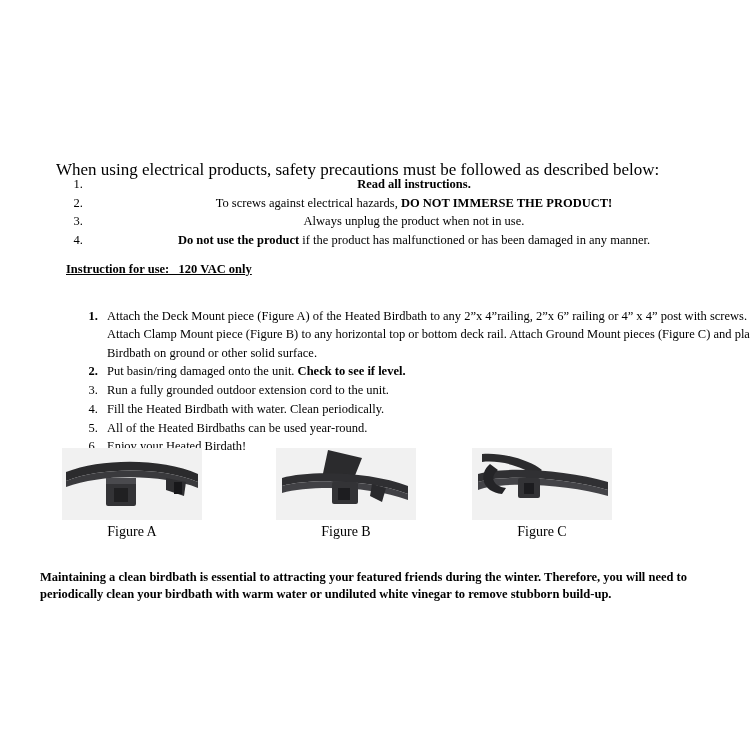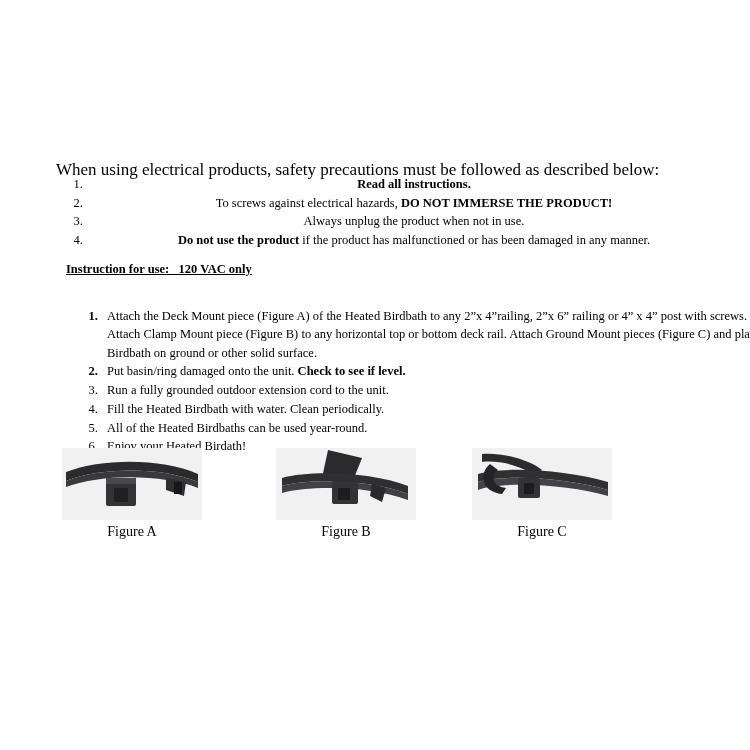--- a/index.html
+++ b/index.html
@@ -174,14 +174,15 @@
         <rect x="46" y="30" width="22" height="20" rx="2" fill="#333336"></rect>
         <rect x="52" y="35" width="10" height="11" fill="#1c1c1f"></rect>
       </svg>
     </div>
 
     <div class="fig-caption cap-a">Figure A</div>
     <div class="fig-caption cap-b">Figure B</div>
     <div class="fig-caption cap-c">Figure C</div>
   </div>
 
+  <p class="closing">Maintaining a clean birdbath is essential to attracting your featured friends during the winter.  Therefore, you will need to periodically clean your birdbath with warm water or undiluted white vinegar to remove stubborn build-up.</p>
 
 </div>
 
 </body></html>

